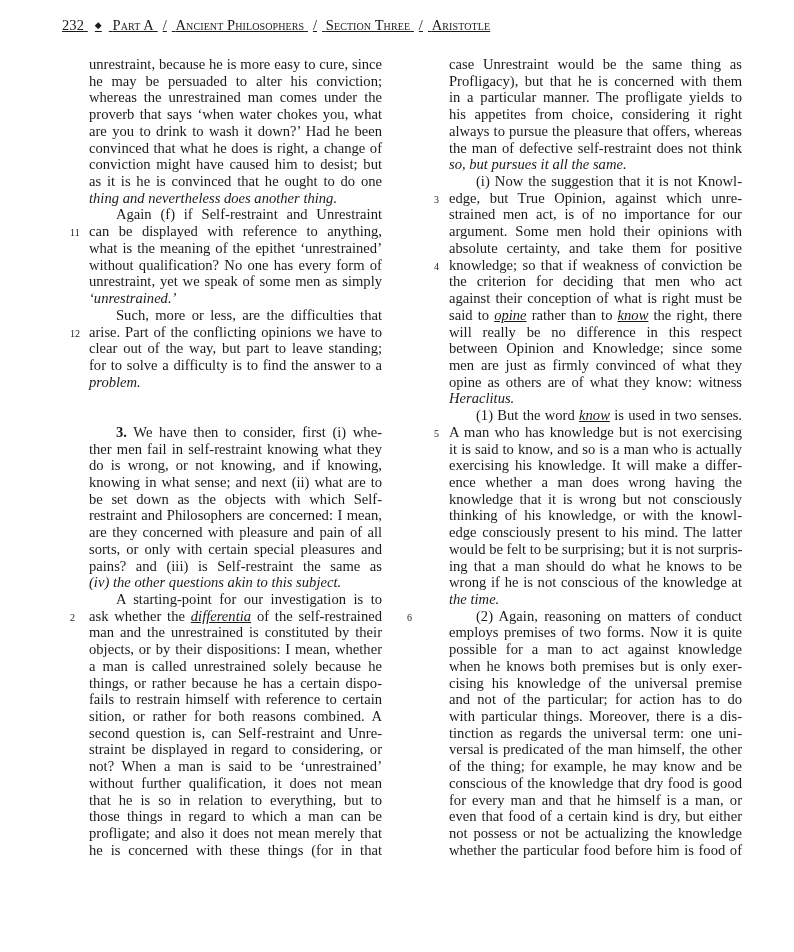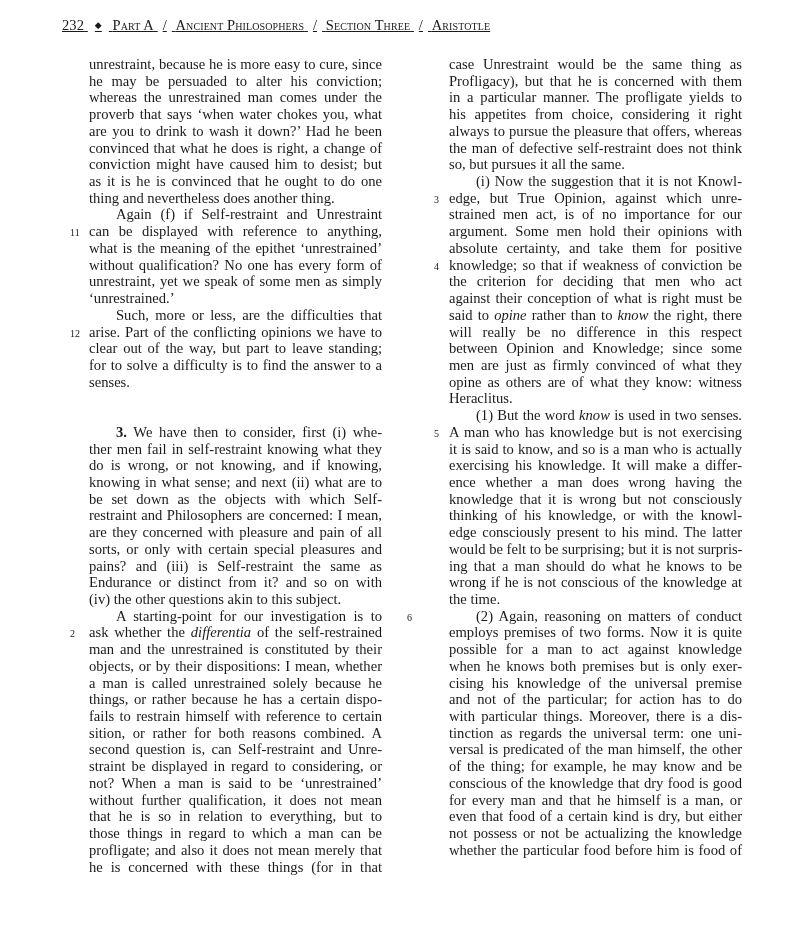--- a/index.html
+++ b/index.html
@@ -6,27 +6,27 @@
   body { width: 794px; height: 952px; position: relative; overflow: hidden;
          font-family: "Liberation Serif", "DejaVu Serif", serif; color: #1a1a1a; }
   .running-head { position: absolute; left: 62px; top: 17px; font-size: 14.5px; letter-spacing: 0.1px; white-space: nowrap; text-decoration: underline; }
   .running-head .sc { font-variant: small-caps; }
   .running-head .sep { margin: 0 5px; }
   .running-head .orn { font-size: 9px; margin: 0 7px; vertical-align: 2px; }
   .col { position: absolute; top: 56px; font-size: 14.6px; line-height: 16.72px; }
   .col-left { left: 89px; width: 293px; }
   .col-right { left: 449px; width: 293px; }
   .ln { display: block; height: 16.72px; white-space: nowrap; text-align: justify; text-align-last: justify; position: relative; }
-  .ln.last { text-align-last: left; }
+  .ln.last { text-align-last: left; font-style: italic; }
   .ln.ind { text-indent: 27px; }
   .ln.blank { }
   .mnum { position: absolute; left: -19px; font-size: 10px; top: 2px; text-indent: 0; }
   .col-right .mnum { left: -15px; }
   .bold { font-weight: bold; }
-  i { font-style: italic; }
+  i { font-style: italic; text-decoration: underline; }
 </style>
 </head>
 <body>
 
 <div class="running-head">
   <span>232</span>
   <span class="orn">◆</span>
   <span class="sc">Part A</span>
   <span class="sep">/</span>
   <span class="sc">Ancient Philosophers</span>
@@ -49,33 +49,32 @@
   <span class="ln ind">Again (f) if Self-restraint and Unrestraint</span>
   <span class="ln"><span class="mnum">11</span><span>can be displayed with reference to anything,</span></span>
   <span class="ln">what is the meaning of the epithet ‘unrestrained’</span>
   <span class="ln">without qualification? No one has every form of</span>
   <span class="ln">unrestraint, yet we speak of some men as simply</span>
   <span class="ln last">‘unrestrained.’</span>
   <span class="ln ind">Such, more or less, are the difficulties that</span>
   <span class="ln"><span class="mnum">12</span><span>arise. Part of the conflicting opinions we have to</span></span>
   <span class="ln">clear out of the way, but part to leave standing;</span>
   <span class="ln">for to solve a difficulty is to find the answer to a</span>
-  <span class="ln last">senses.</span>
+  <span class="ln last">problem.</span>
   <span class="ln blank"></span>
   <span class="ln blank"></span>
   <span class="ln ind"><span class="bold">3.</span> <span>We have then to consider, first (i) whe-</span></span>
   <span class="ln">ther men fail in self-restraint knowing what they</span>
   <span class="ln">do is wrong, or not knowing, and if knowing,</span>
   <span class="ln">knowing in what sense; and next (ii) what are to</span>
   <span class="ln">be set down as the objects with which Self-</span>
   <span class="ln">restraint and Philosophers are concerned: I mean,</span>
   <span class="ln">are they concerned with pleasure and pain of all</span>
   <span class="ln">sorts, or only with certain special pleasures and</span>
   <span class="ln">pains? and (iii) is Self-restraint the same as</span>
-  <span class="ln">Endurance or distinct from it? and so on with</span>
   <span class="ln last">(iv) the other questions akin to this subject.</span>
   <span class="ln ind">A starting-point for our investigation is to</span>
   <span class="ln"><span class="mnum">2</span><span>ask whether the</span> <i>differentia</i><span> of the self-restrained</span></span>
   <span class="ln">man and the unrestrained is constituted by their</span>
   <span class="ln">objects, or by their dispositions: I mean, whether</span>
   <span class="ln">a man is called unrestrained solely because he</span>
   <span class="ln">things, or rather because he has a certain dispo-</span>
   <span class="ln">fails to restrain himself with reference to certain</span>
   <span class="ln">sition, or rather for both reasons combined. A</span>
   <span class="ln">second question is, can Self-restraint and Unre-</span>

